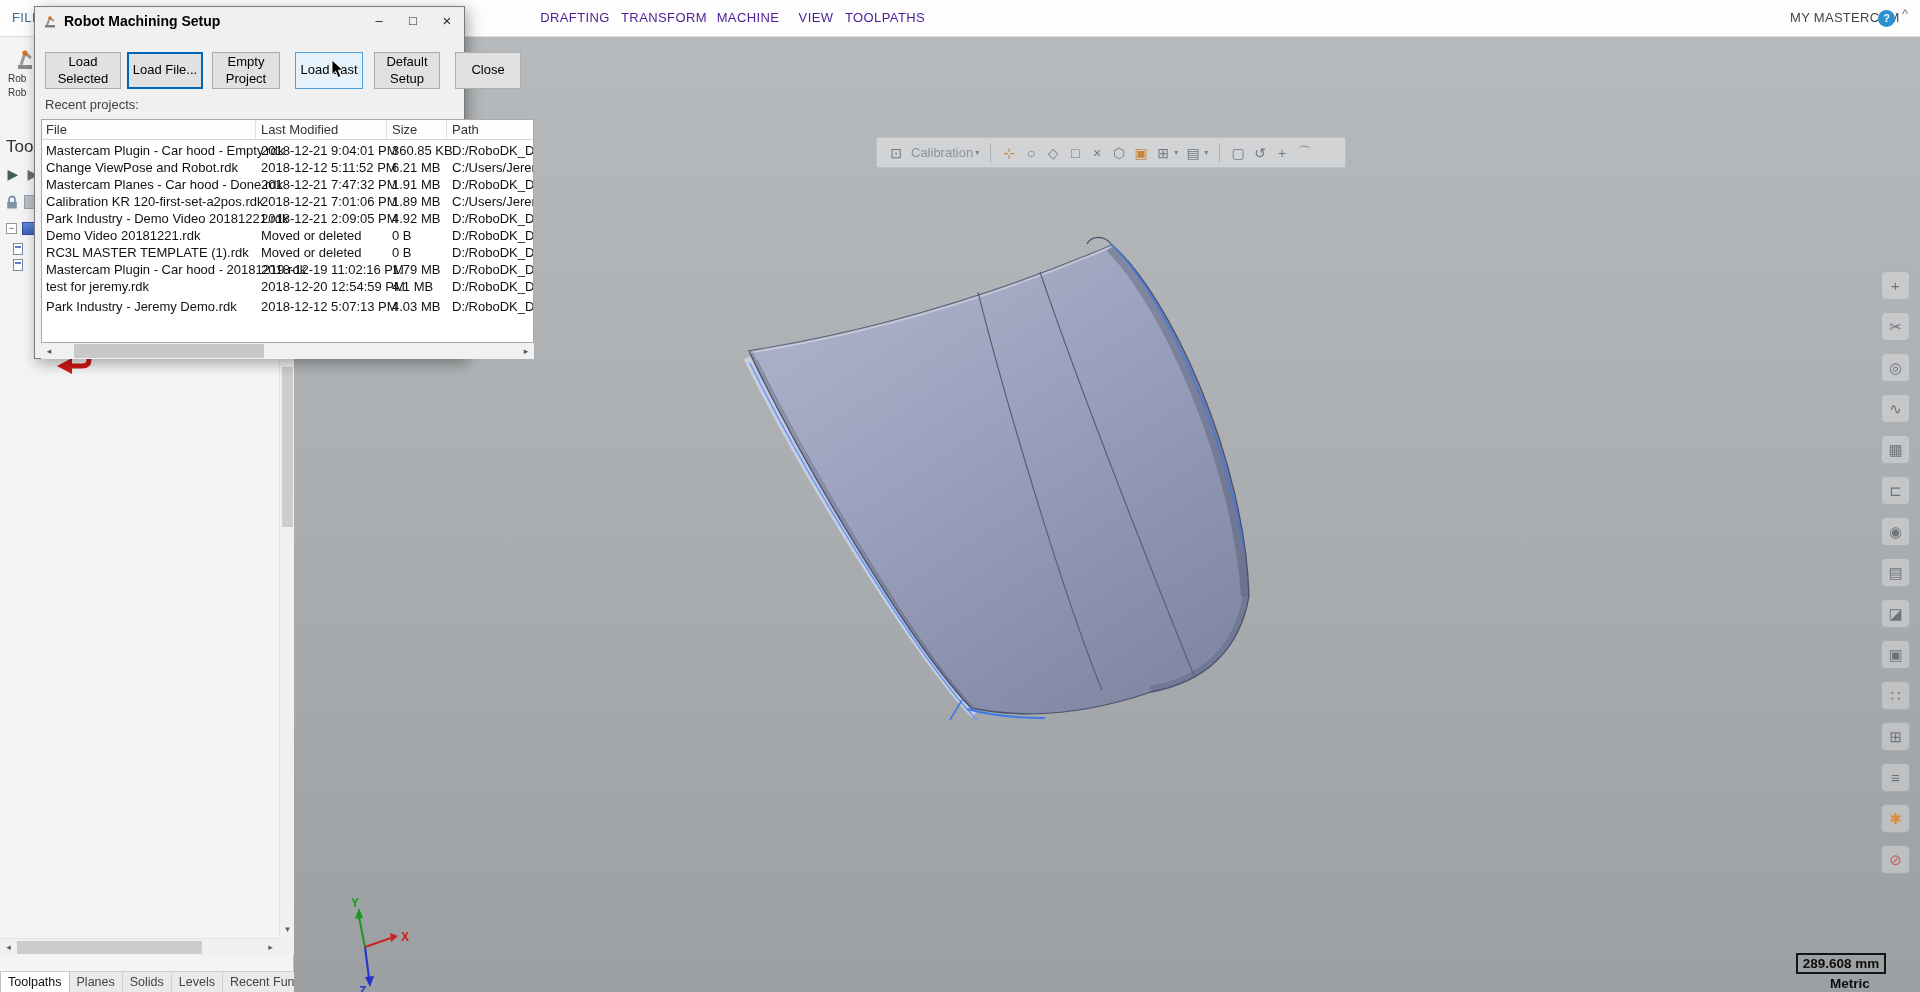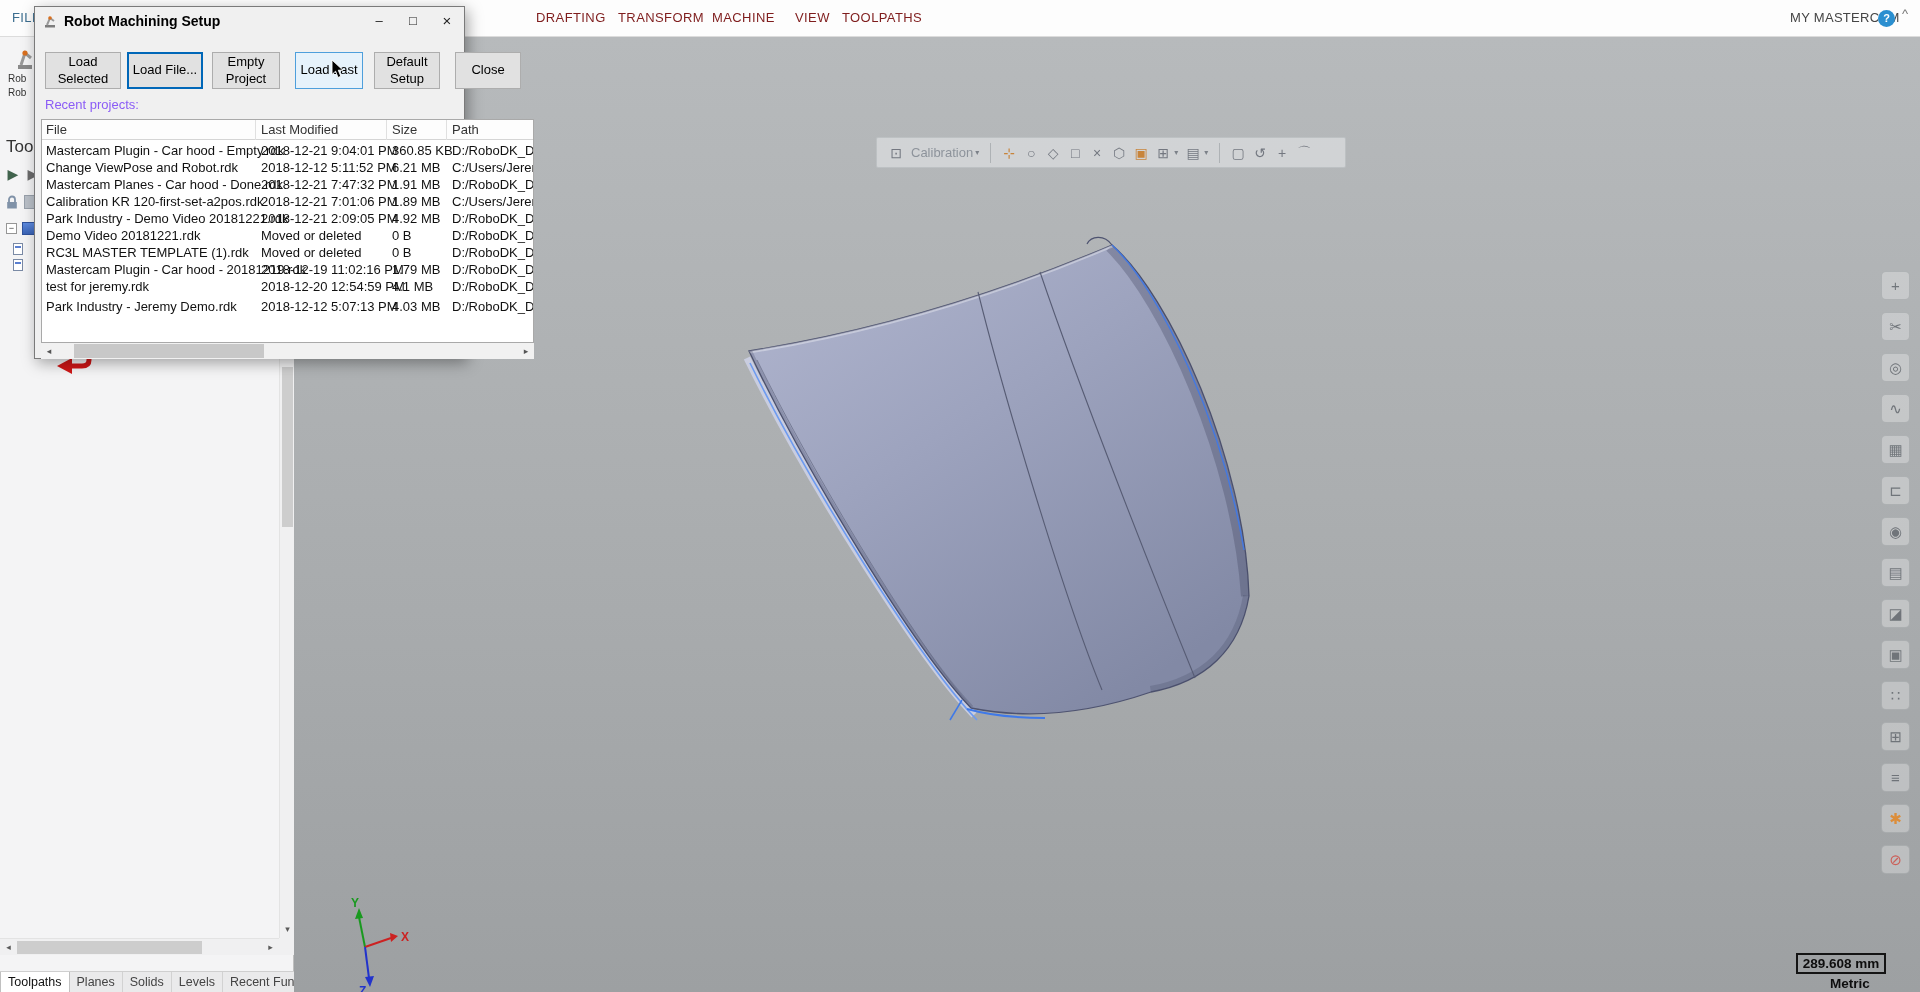--- a/index.html
+++ b/index.html
@@ -2,21 +2,21 @@
 <html><head>
 <meta charset="utf-8">
 <style>
   * { margin:0; padding:0; box-sizing:border-box; }
   html,body { width:1920px; height:992px; overflow:hidden; }
   body { font-family:"Liberation Sans", sans-serif; background:#ffffff; position:relative; color:#222; }
   .abs { position:absolute; }
 
   
   #topbar { position:absolute; left:0; top:0; width:1920px; height:37px; background:#fdfdfd; border-bottom:1px solid #dcdcdc; }
-  .rtab { position:absolute; top:0; height:36px; line-height:36px; font-size:13px; color:#7f1d1d; letter-spacing:0.4px; cursor:default; }
+  .rtab { position:absolute; top:0; height:36px; line-height:36px; font-size:13px; color:#4c1d95; text-align:center; letter-spacing:0.4px; cursor:default; }
   #file-tab { left:12px; width:40px; text-align:left; color:#3c6e8f; }
   #mymastercam { position:absolute; left:1790px; top:0; height:36px; line-height:36px; font-size:13px; color:#454545; letter-spacing:0.3px; }
   #help-icon { position:absolute; left:1878px; top:10px; width:17px; height:17px; border-radius:50%; background:#2b8fd0; color:#fff; font-size:11px; line-height:17px; text-align:center; font-weight:bold; }
   #collapse-icon { position:absolute; left:1902px; top:6px; font-size:13px; color:#777; }
 
   
   #leftpanel { position:absolute; left:0; top:37px; width:294px; height:955px; background:#f4f4f5; border-right:1px solid #bfbfbf; }
   #remnant-label1, #remnant-label2 { position:absolute; left:8px; font-size:10px; color:#333; white-space:nowrap; }
   #panel-title { position:absolute; left:6px; top:100px; font-size:17px; color:#333; white-space:nowrap; }
   .ptool { position:absolute; width:18px; height:18px; font-size:14px; text-align:center; line-height:18px; color:#4e6b5a; }
@@ -57,21 +57,21 @@
 
   
   #dialog { position:absolute; left:34px; top:6px; width:431px; height:353px; background:#f0f0f0; border:1px solid #7a7a7a; box-shadow:3px 4px 14px rgba(0,0,0,0.35); z-index:10; }
   #dlg-titlebar { position:absolute; left:0; top:0; width:100%; height:28px; display:flex; align-items:center; }
   #dlg-title { font-size:14px; font-weight:600; color:#000; margin-left:6px; }
   #dlg-winbtns { position:absolute; right:0; top:0; height:28px; display:flex; }
   .winbtn { width:34px; height:28px; text-align:center; line-height:28px; font-size:13px; color:#222; }
   .dlg-btn { position:absolute; top:45px; height:37px; background:#e1e1e1; border:1px solid #adadad; font-size:13px; color:#000; display:flex; align-items:center; justify-content:center; text-align:center; line-height:1.25; padding:1px 2px; }
   .dlg-btn.focus { border:2px solid #0067b8; }
   .dlg-btn.hover { background:#e6f2fb; border:1px solid #4e9fdc; }
-  #recent-label { position:absolute; left:10px; top:90px; font-size:13px; color:#8b5cf6; }
+  #recent-label { position:absolute; left:10px; top:90px; font-size:13px; color:#404040; }
   #dlg-table { position:absolute; left:6px; top:112px; width:493px; height:224px; background:#fff; border:1px solid #a9a9a9; overflow:hidden; }
   .thead { position:absolute; left:0; top:0; width:100%; height:20px; border-bottom:1px solid #d5d5d5; background:#fdfdfd; font-size:13px; color:#333; }
   .thead span { position:absolute; top:0; line-height:20px; white-space:nowrap; }
   .col-sep { position:absolute; top:0; width:1px; height:20px; background:#e0e0e0; }
   .trow { position:absolute; left:0; width:100%; height:17px; line-height:17px; font-size:13px; color:#111; white-space:nowrap; }
   .trow span { position:absolute; top:0; }
   .c0 { left:4px; } .c1 { left:219px; } .c2 { left:350px; } .c3 { left:410px; }
   #dlg-hscroll { position:absolute; left:6px; top:336px; width:493px; height:16px; background:#f1f1f1; }
   #dlg-hscroll .arrL, #dlg-hscroll .arrR { position:absolute; top:0; width:16px; height:16px; text-align:center; line-height:16px; font-size:9px; color:#555; }
   #dlg-hscroll .arrL { left:0; } #dlg-hscroll .arrR { right:0; }

